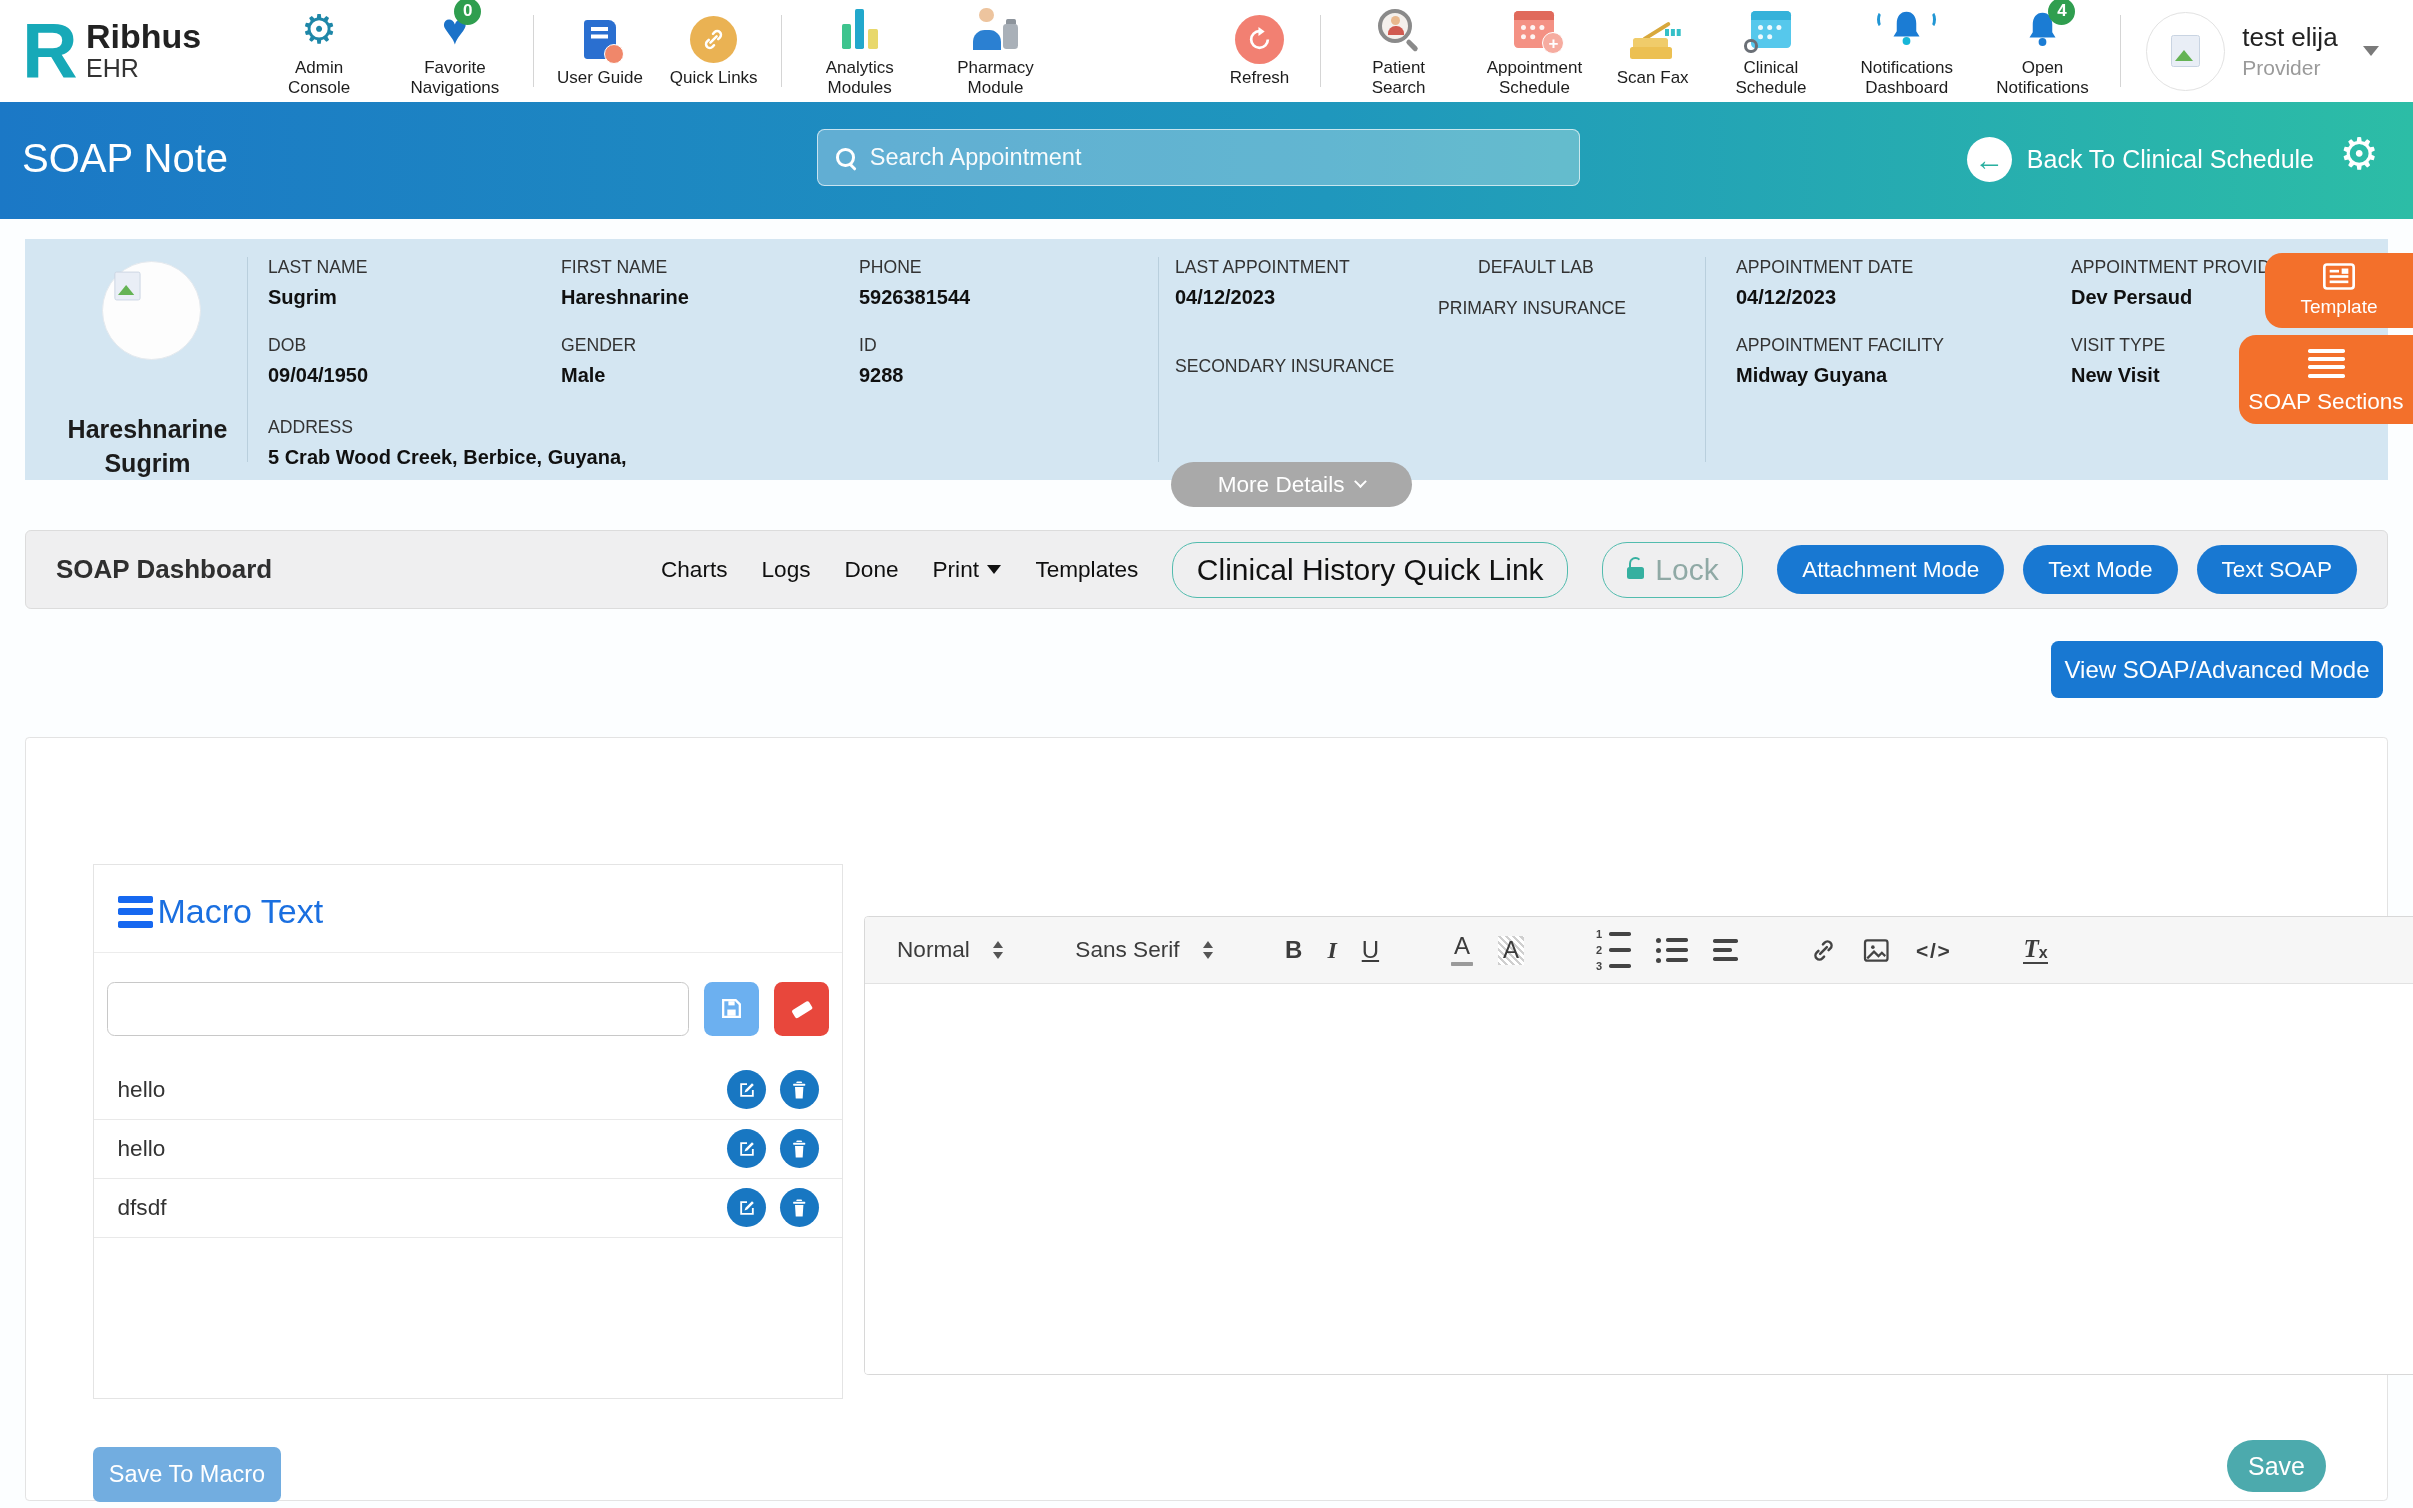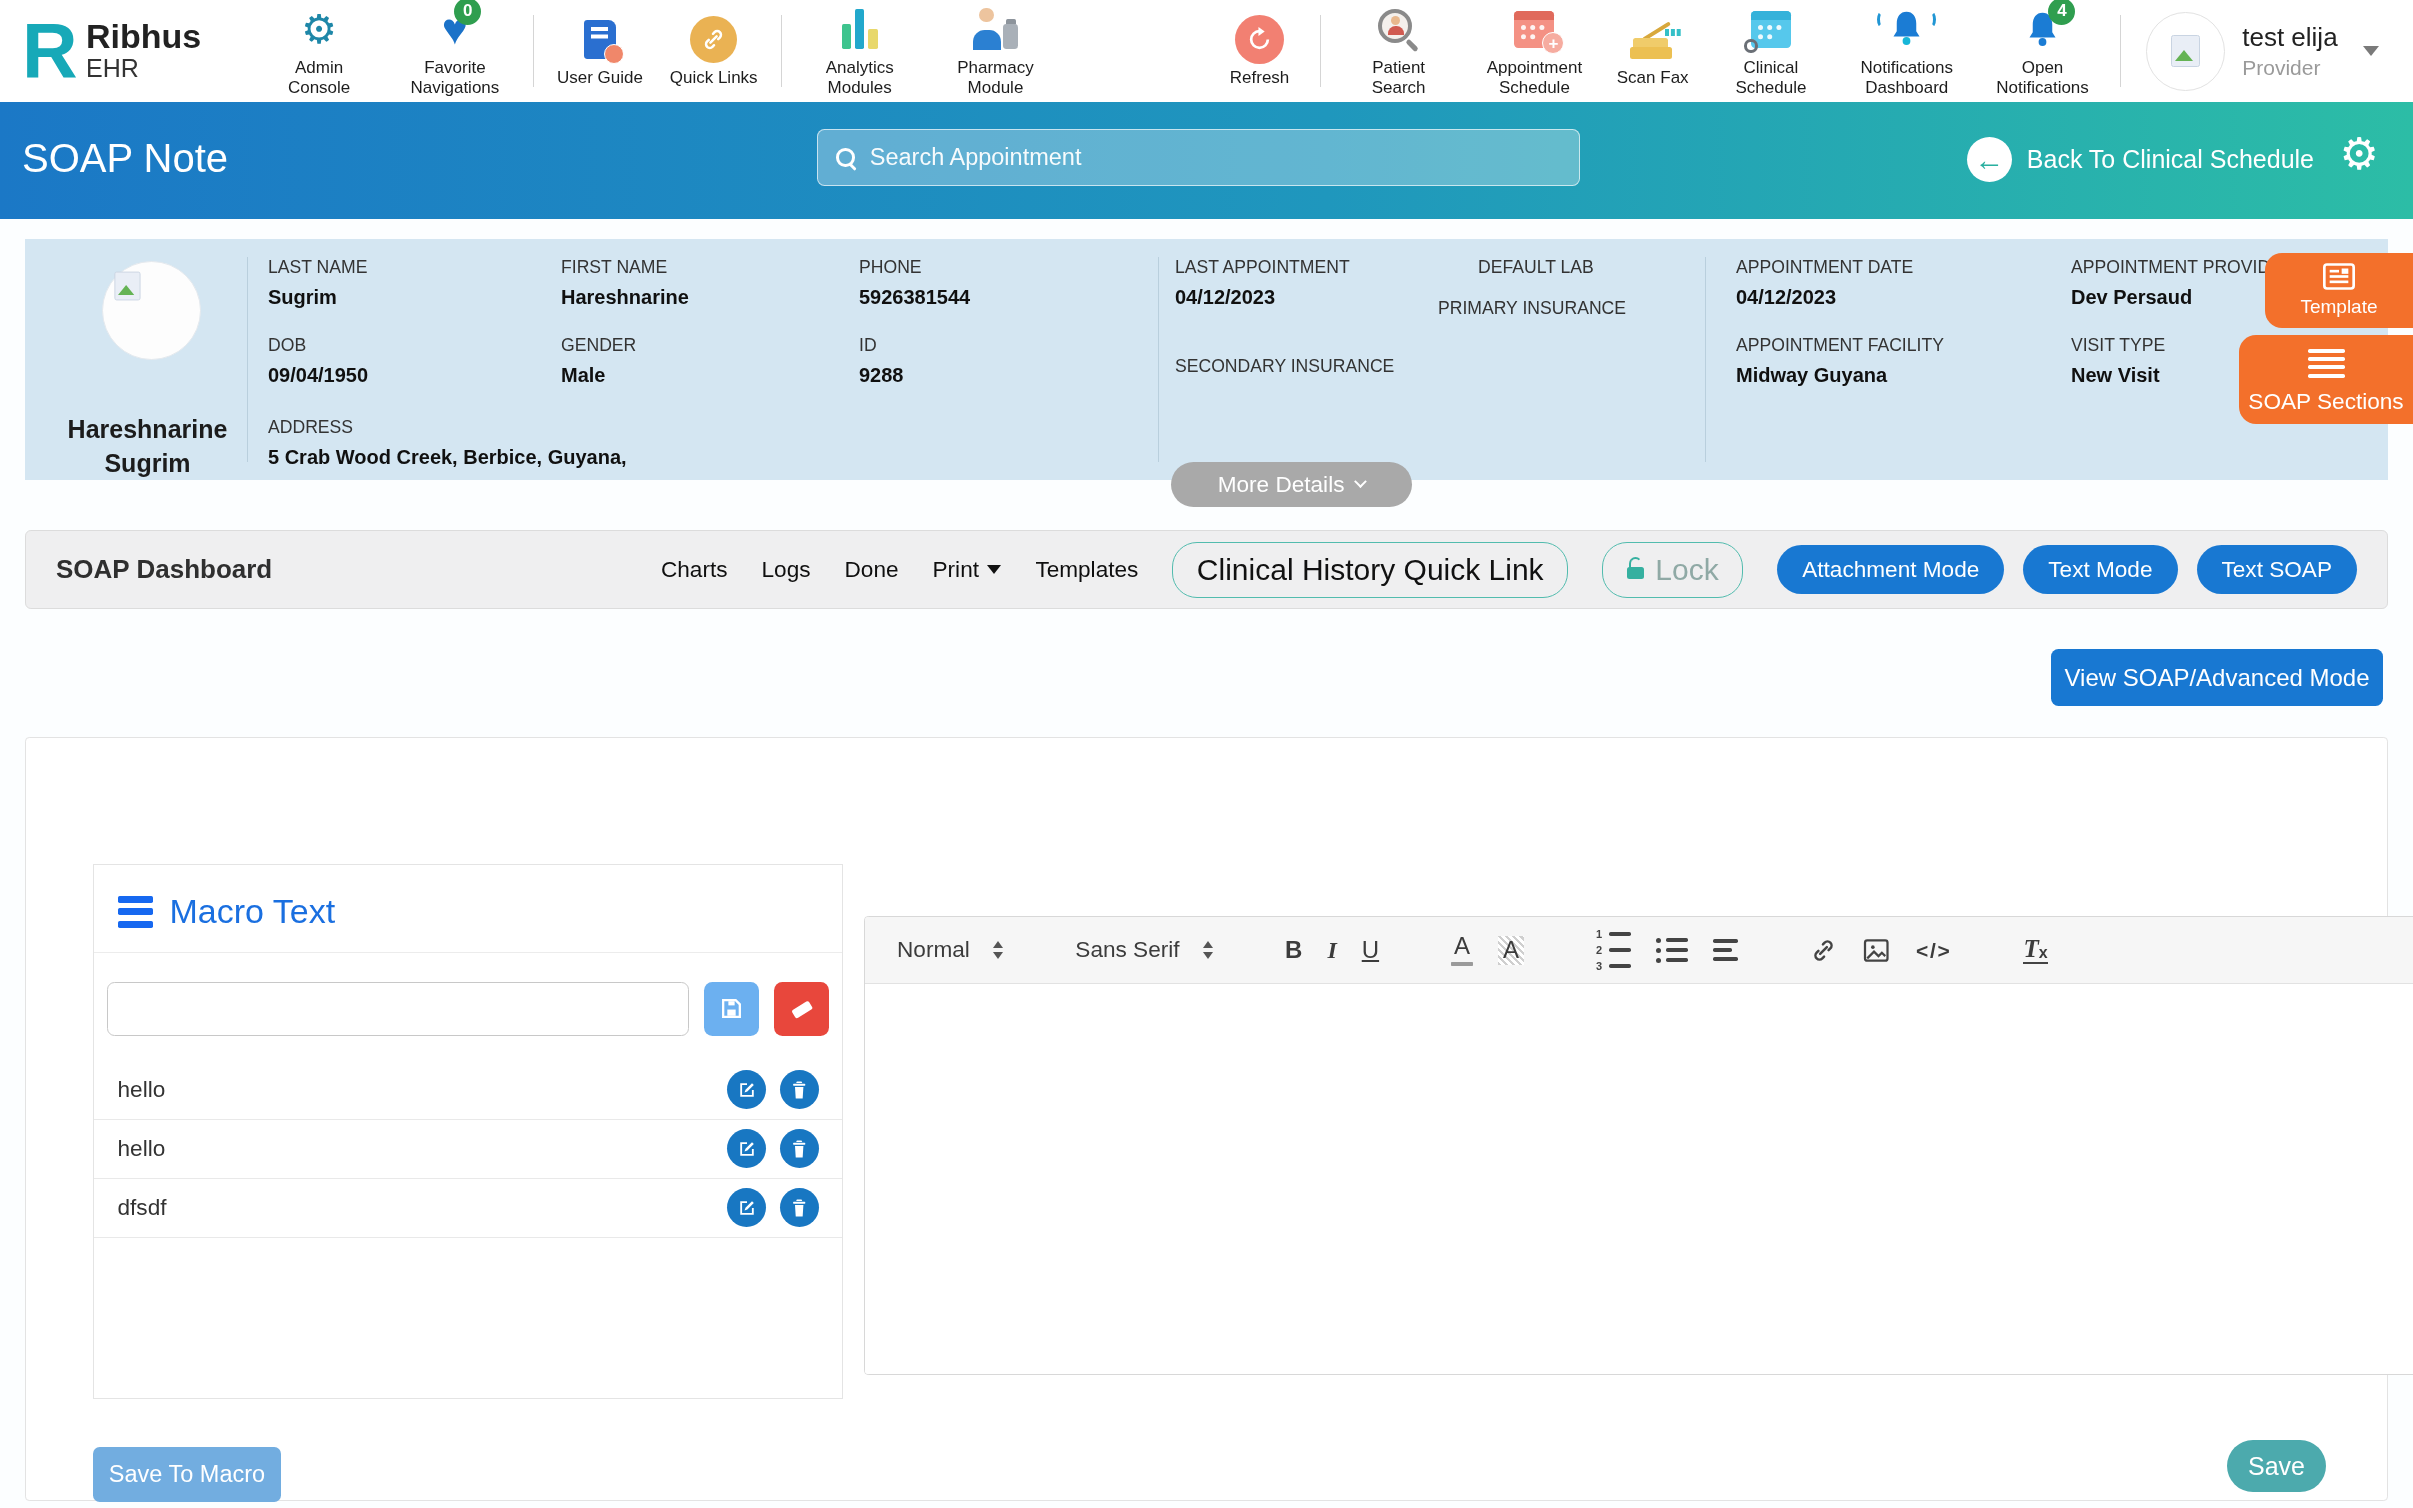--- a/index.html
+++ b/index.html
@@ -103,32 +103,32 @@
   .dash { position:absolute; left:25px; top:530px; width:2363px; height:79px; background:#efeff0; border:0.8px solid #dcdcdc; border-radius:5.9px; display:flex; align-items:center; padding:4px 30px; gap:34px; }
   .dash-title { font-size:26px; font-weight:bold; color:#2f2f2f; margin-right:auto; }
   .dash-link { font-size:22.6px; color:#0f0f0f; cursor:pointer; display:flex; align-items:center; }
   .caret-sm { width:0; height:0; border-left:7.5px solid transparent; border-right:7.5px solid transparent; border-top:9.2px solid #111; margin-left:8.4px; display:inline-block; }
   .pill-outline { border:1.7px solid #52bcae; border-radius:25px; padding:10px 23.5px; font-size:30px; color:#111; display:flex; align-items:center; gap:11.7px; background:transparent; cursor:pointer; }
   .lock-pill { color:#8fa9a5; }
   .ulock { position:relative; width:17px; height:12.6px; background:#35b0a0; border-radius:2.5px; margin-top:6.7px; }
   .ulock::before { content:''; position:absolute; top:-9.2px; left:2.5px; width:9.2px; height:10px; border:2.9px solid #35b0a0; border-bottom:none; border-radius:6.7px 6.7px 0 0; border-right-color:transparent; }
   .pill-blue { background:#1878d2; color:#fff; border-radius:28.5px; padding:11.7px 25px; font-size:22.6px; cursor:pointer; }
   .dash .pill-blue + .pill-blue { margin-left:-15px; }
-  .view-adv { position:absolute; left:2051px; top:641px; width:332px; height:57px; background:#1878d2; border-radius:7.5px; color:#fff; font-size:24px; display:flex; align-items:center; justify-content:center; cursor:pointer;margin-top:8px; }
+  .view-adv { position:absolute; left:2051px; top:641px; width:332px; height:57px; background:#1878d2; border-radius:7.5px; color:#fff; font-size:24px; display:flex; align-items:center; justify-content:center; cursor:pointer; }
 
   
   .card { position:absolute; left:25px; top:737px; width:2363px; height:764px; background:#fff; border:0.8px solid #e3e3e3; border-radius:4.2px; }
   .summary { position:absolute; left:29px; top:18.4px; width:2305px; height:59px; background:#8ccfec; border-radius:6.7px; display:flex; align-items:center; padding:0 22px; gap:13.4px; cursor:pointer; }
   .chev-dark { width:10px; height:10px; border-left:2.9px solid #28363e; border-bottom:2.9px solid #28363e; transform:rotate(-45deg); margin-top:-6.7px; }
   .summary-title { font-size:24px; font-weight:bold; color:#1d2b33; }
   .summary-date { font-size:24px; font-weight:bold; color:#708692; }
 
   
   .macro { position:absolute; left:67px; top:126px; width:750px; height:535px; border:0.8px solid #e4e4e4; background:#fff; }
-  .macro-head { display:flex; align-items:center; gap:17px; padding:25px 23.5px 18.4px; }
+  .macro-head { display:flex; align-items:center; gap:5px; padding:25px 23.5px 18.4px; }
   .ham i { display:block; width:35px; height:6.7px; background:#1668f0; margin:5.9px 0; border-radius:1.7px; }
   .macro-title { font-size:34px; color:#1a6fe0; }
   .macro-hr { border-top:0.8px solid #ececec; }
   .macro-input-row { display:flex; align-items:center; padding:28.5px 13.4px 25px; gap:15px; }
   .macro-input { flex:1; height:54px; border:0.8px solid #c8c8c8; border-radius:7.5px; font-size:22px; padding:0 15px; outline:none; font-family:inherit; }
   .sq-btn { width:55px; height:54px; border:none; border-radius:8.4px; display:flex; align-items:center; justify-content:center; cursor:pointer; flex:0 0 auto; }
   .save-sq { background:#6cb0f0; }
   .erase-sq { background:#e8473c; }
   .macro-item { display:flex; align-items:center; height:59px; padding:0 23.5px; border-bottom:0.8px solid #e9e9e9; }
   .macro-item:first-of-type { border-top:0.8px solid #e9e9e9; }

